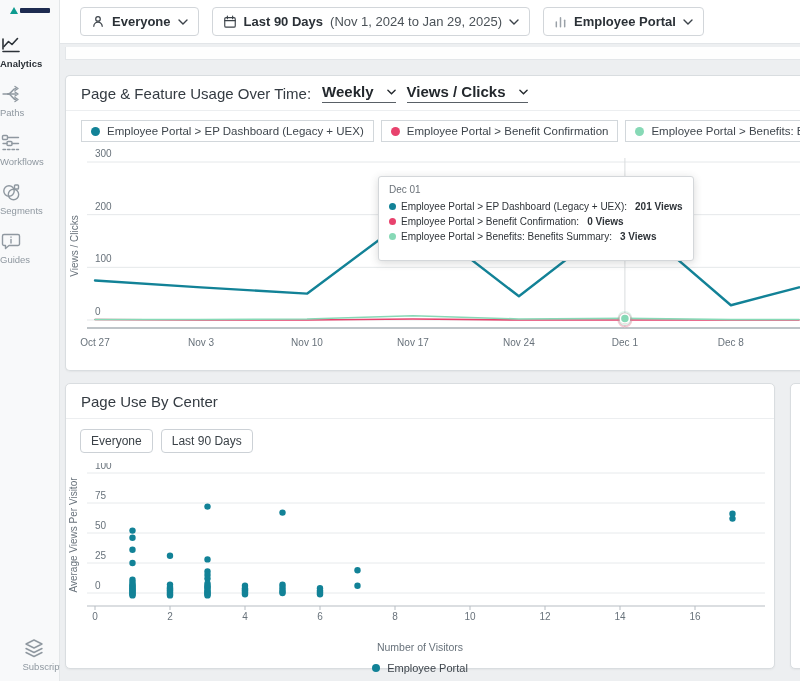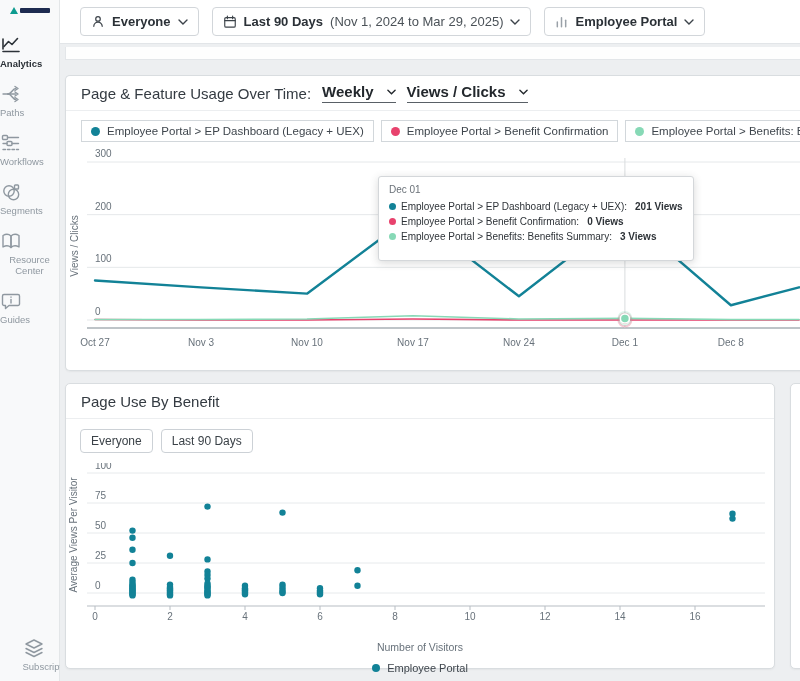--- a/index.html
+++ b/index.html
@@ -107,27 +107,20 @@
     <div class="nav-item">
       <svg width="22" height="22" viewBox="0 0 22 22">
         <circle cx="9" cy="10" r="5.2"></circle>
           <circle cx="13.5" cy="13.5" r="5.2"></circle>
           <rect x="14.5" y="4" width="4" height="4" rx="0.8"></rect>
       </svg>
       <span>Segments</span>
     </div>
     <div class="nav-item">
       <svg width="22" height="22" viewBox="0 0 22 22">
-        <path d="M3 5.5 C6 3.8 9 4.2 11 6 V17.5 C9 15.7 6 15.3 3 17 Z"></path>
-        <path d="M19 5.5 C16 3.8 13 4.2 11 6 V17.5 C13 15.7 16 15.3 19 17 Z"></path>
-      </svg>
-      <span>Resource Center</span>
-    </div>
-    <div class="nav-item">
-      <svg width="22" height="22" viewBox="0 0 22 22">
         <path d="M4 4.5 h14 a1.5 1.5 0 0 1 1.5 1.5 v8 a1.5 1.5 0 0 1 -1.5 1.5 h-9 l-3.5 3 v-3 h-1.5 a1.5 1.5 0 0 1 -1.5 -1.5 v-8 a1.5 1.5 0 0 1 1.5 -1.5 Z"></path>
         <path d="M11 9.5 v3.5"></path>
           <path d="M11 7 v0.2"></path>
       </svg>
       <span>Guides</span>
     </div>
   </nav>
   <div class="sidebar-bottom">
     <div class="nav-item">
       <svg width="22" height="22" viewBox="0 0 22 22">
@@ -152,21 +145,21 @@
       </svg>
   </button>
   <button class="tb-btn">
     <svg width="14" height="15" viewBox="0 0 16 16" fill="none" stroke="#3c434a" stroke-width="1.3" stroke-linecap="round">
       <rect x="2" y="3.5" width="12" height="11" rx="1.5"></rect>
         <path d="M5 1.8 v3"></path>
         <path d="M11 1.8 v3"></path>
         <path d="M2 7 h12"></path>
     </svg>
     <b>Last 90 Days</b>
-    <span class="detail">(Nov 1, 2024 to Mar 29, 2025)</span>
+    <span class="detail">(Nov 1, 2024 to Jan 29, 2025)</span>
     <svg width="10" height="6" viewBox="0 0 10 6" fill="none" stroke="#3c434a" stroke-width="1.4" stroke-linecap="round">
         <path d="M1 1 L5 5 L9 1"></path>
       </svg>
   </button>
   <button class="tb-btn">
     <svg width="13" height="14" viewBox="0 0 14 14" fill="none" stroke="#9aa1a8" stroke-width="1.6" stroke-linecap="round">
       <path d="M2.5 12 V7"></path>
         <path d="M7 12 V2.5"></path>
         <path d="M11.5 12 V5"></path>
     </svg>
@@ -256,21 +249,21 @@
           <span class="dot" style="background: rgb(135, 217, 182);"></span>
           <span>Employee Portal &gt; Benefits: Benefits Summary:</span>
           <b>3 Views</b>
         </div>
       </div>
     </div>
   </section>
 
   <section class="card card-visitor">
     <div class="card-header">
-      <span class="card-title">Page Use By Benefit</span>
+      <span class="card-title">Page Use By Center</span>
     </div>
     <div class="chips-row">
       <span class="chip">Everyone</span>
       <span class="chip">Last 90 Days</span>
     </div>
     <div class="scatter-wrap">
       <svg id="scatter-svg" width="708" height="160">
           <line x1="21" y1="10" x2="699" y2="10" stroke="#e7eaec" stroke-width="1"></line>
           <text x="29" y="6" class="ax">100</text>
           <line x1="21" y1="40" x2="699" y2="40" stroke="#e7eaec" stroke-width="1"></line>

